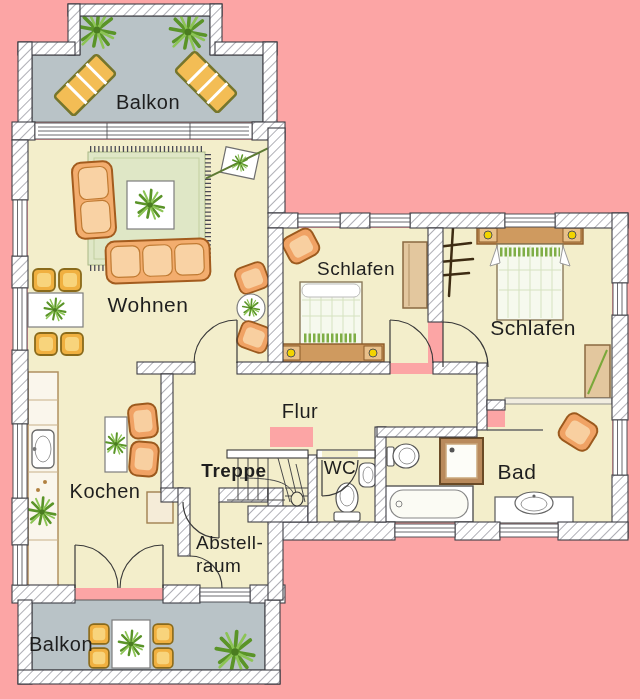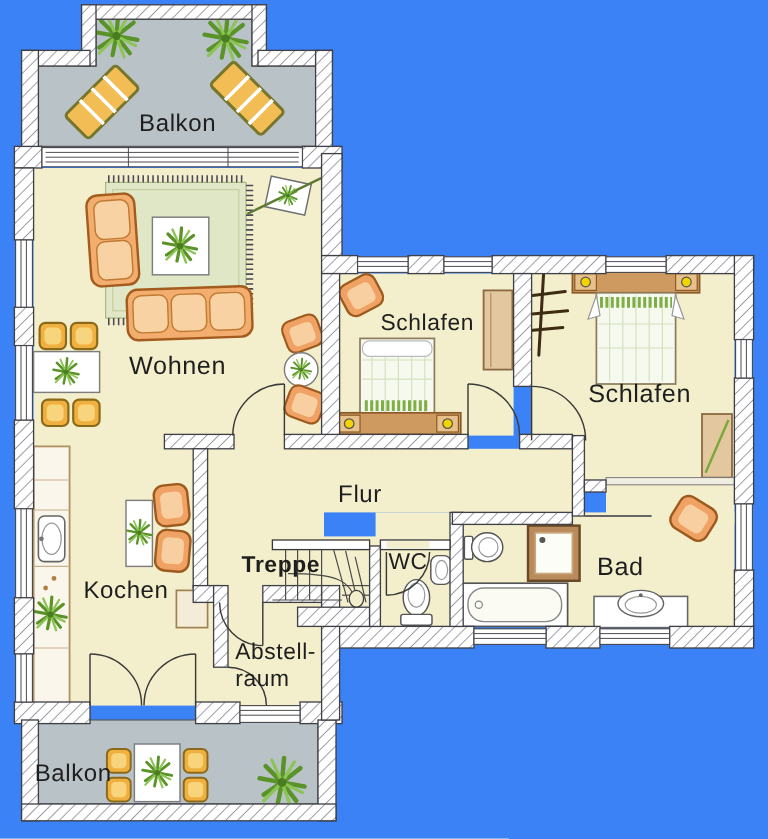--- a/index.html
+++ b/index.html
@@ -1,16 +1,16 @@
 <!DOCTYPE html>
 <html><head>
 <meta charset="utf-8">
 <style>
   html,body{margin:0;padding:0;background:#ffffff;}
-  .stage{width:640px;height:699px;position:relative;background:#3b82f6;overflow:hidden;}
+  .stage{width:640px;height:699px;position:relative;background:#fca5a5;overflow:hidden;}
   svg{display:block;}
   text{font-family:"Liberation Sans","DejaVu Sans",sans-serif;fill:#1e1e1e;letter-spacing:.5px;}
   .room-label{font-size:20px;}
   .room-label-sm{font-size:19px;}
   .room-label-lg{font-size:21px;}
   .bold{font-weight:bold;}
   .wall{fill:url(#hatch);stroke:#3f3f46;stroke-width:1.1;}
   .floor{fill:#f3eecb;}
   .balcony{fill:#b9c3c7;stroke:#5a5a5a;stroke-width:1;}
   .win{fill:#ffffff;stroke:#44444a;stroke-width:0.9;}

